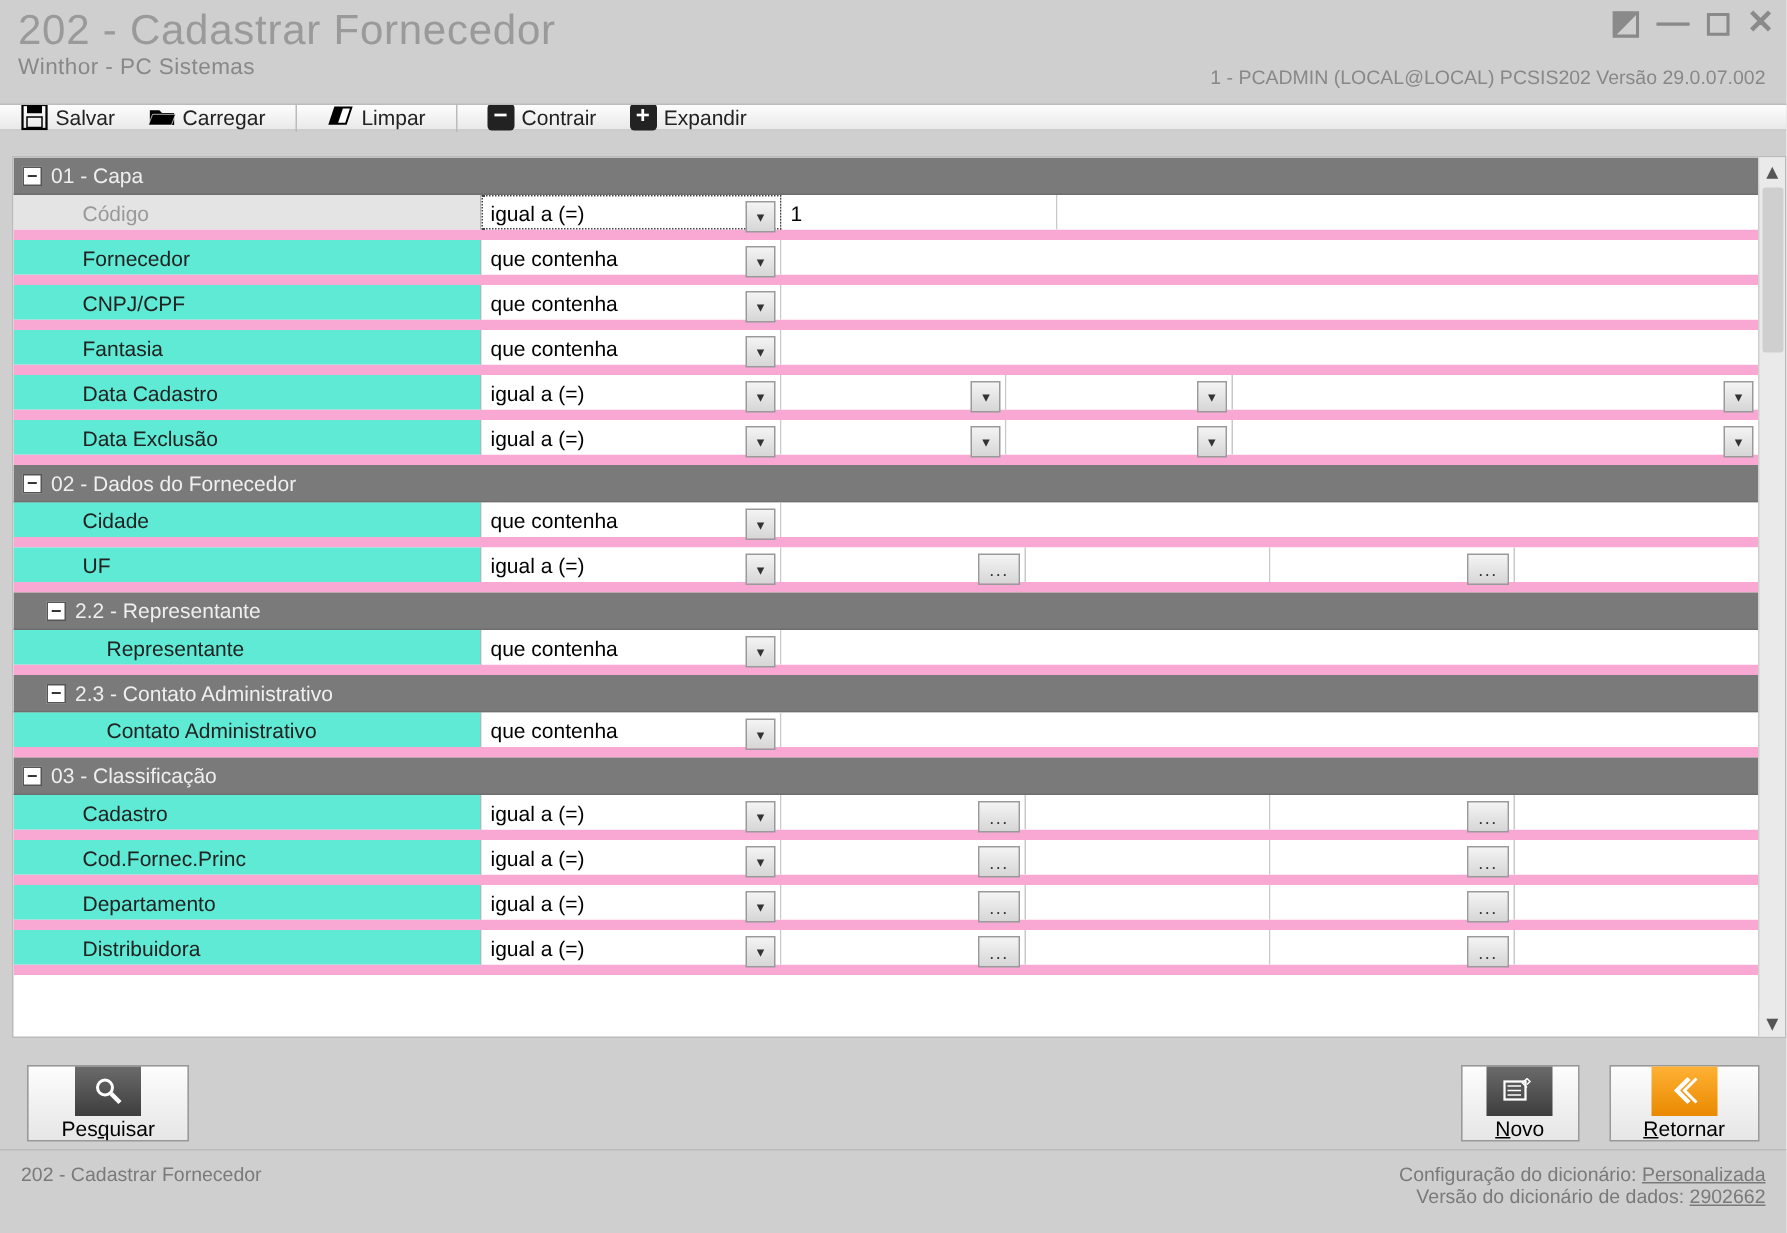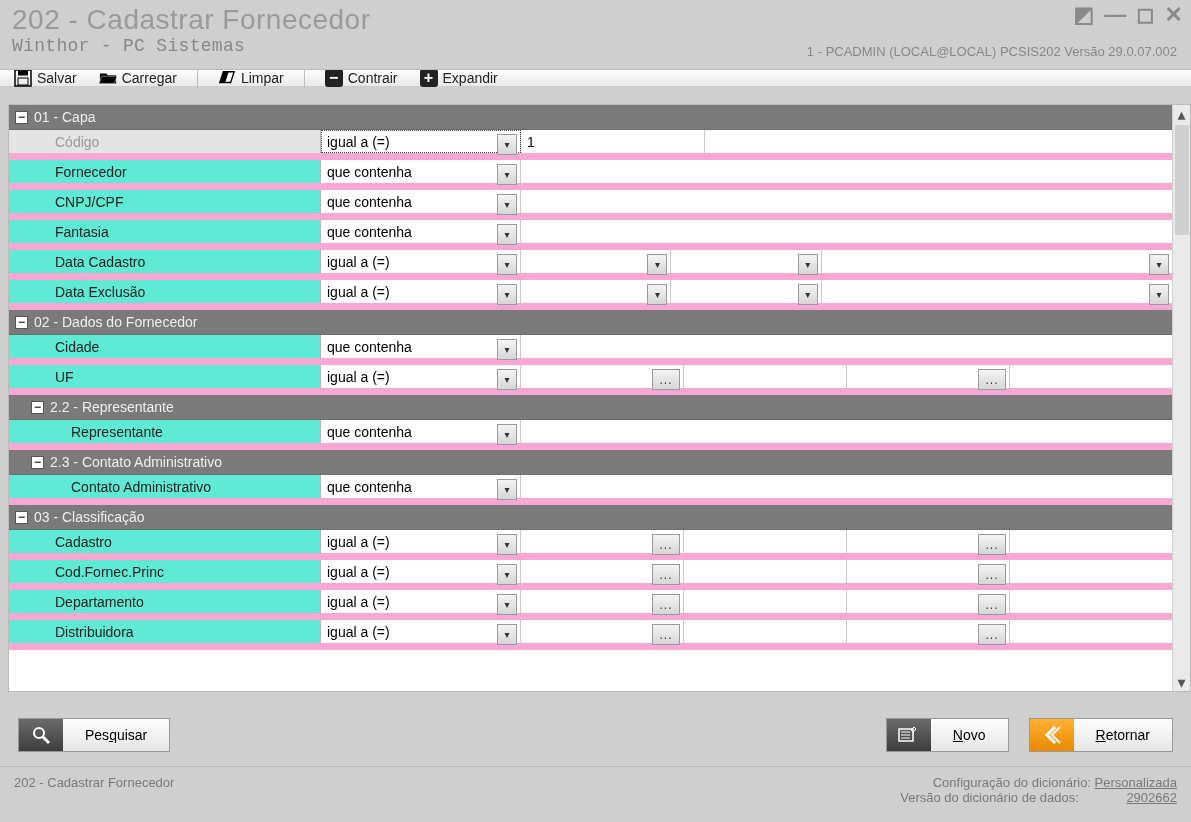--- a/index.html
+++ b/index.html
@@ -20,24 +20,23 @@
     position:relative;
     padding:4px 12px 0;
   }
   .title-main {
     font-size:28px;
     color:#9A9A9A;
     font-weight:400;
     letter-spacing:0.5px;
   }
   .subtitle {
-    font-size:18px;
+    font-size:15px;
     color:#888;
     letter-spacing:0.3px;
-    font-family:Liberation Mono, monospace;
   }
   .title-right {
     position:absolute;
     right:14px;
     bottom:10px;
     font-size:13px;
     color:#888;
   }
   .win-controls {
     position:absolute;
@@ -192,25 +191,26 @@
   .bottombar {
     position:absolute;
     left:8px; right:8px; bottom:64px;
     height:46px;
     display:flex; align-items:center;
     justify-content:space-between;
     padding:0 10px;
   }
   .big-btn {
     display:flex; align-items:center;
-    height:34px;
+    height:51px;
     border:1px solid #999;
     background:linear-gradient(#fdfdfd,#e6e6e6);
     cursor:pointer;
     font-size:14px;
+    flex-direction:column;
   }
   .big-btn .ic {
     width:44px; height:100%;
     display:flex; align-items:center; justify-content:center;
     color:#fff;
   }
   .big-btn .ic.dark { background:linear-gradient(#6b6b6b,#3d3d3d); font-size:20px; }
   .big-btn .ic.orange { background:linear-gradient(#ffb134,#e98900); font-size:22px; font-weight:bold; }
   .big-btn .txt {
     padding:0 22px;
@@ -569,16 +569,16 @@
 
 <div class="statusbar">
   <div>202 - Cadastrar  Fornecedor</div>
   <div class="right">
     <div class="kv">
       <span>Configuração do dicionário:</span>
       <span style="text-decoration:underline;">Personalizada</span>
     </div>
     <div class="kv">
       <span>Versão do dicionário de dados:</span>
-      <span style="text-decoration:underline;margin-left:44px;">2902662</span>
+      <span style="text-decoration:underline;">2902662</span>
     </div>
   </div>
 </div>
 
 </body></html>

